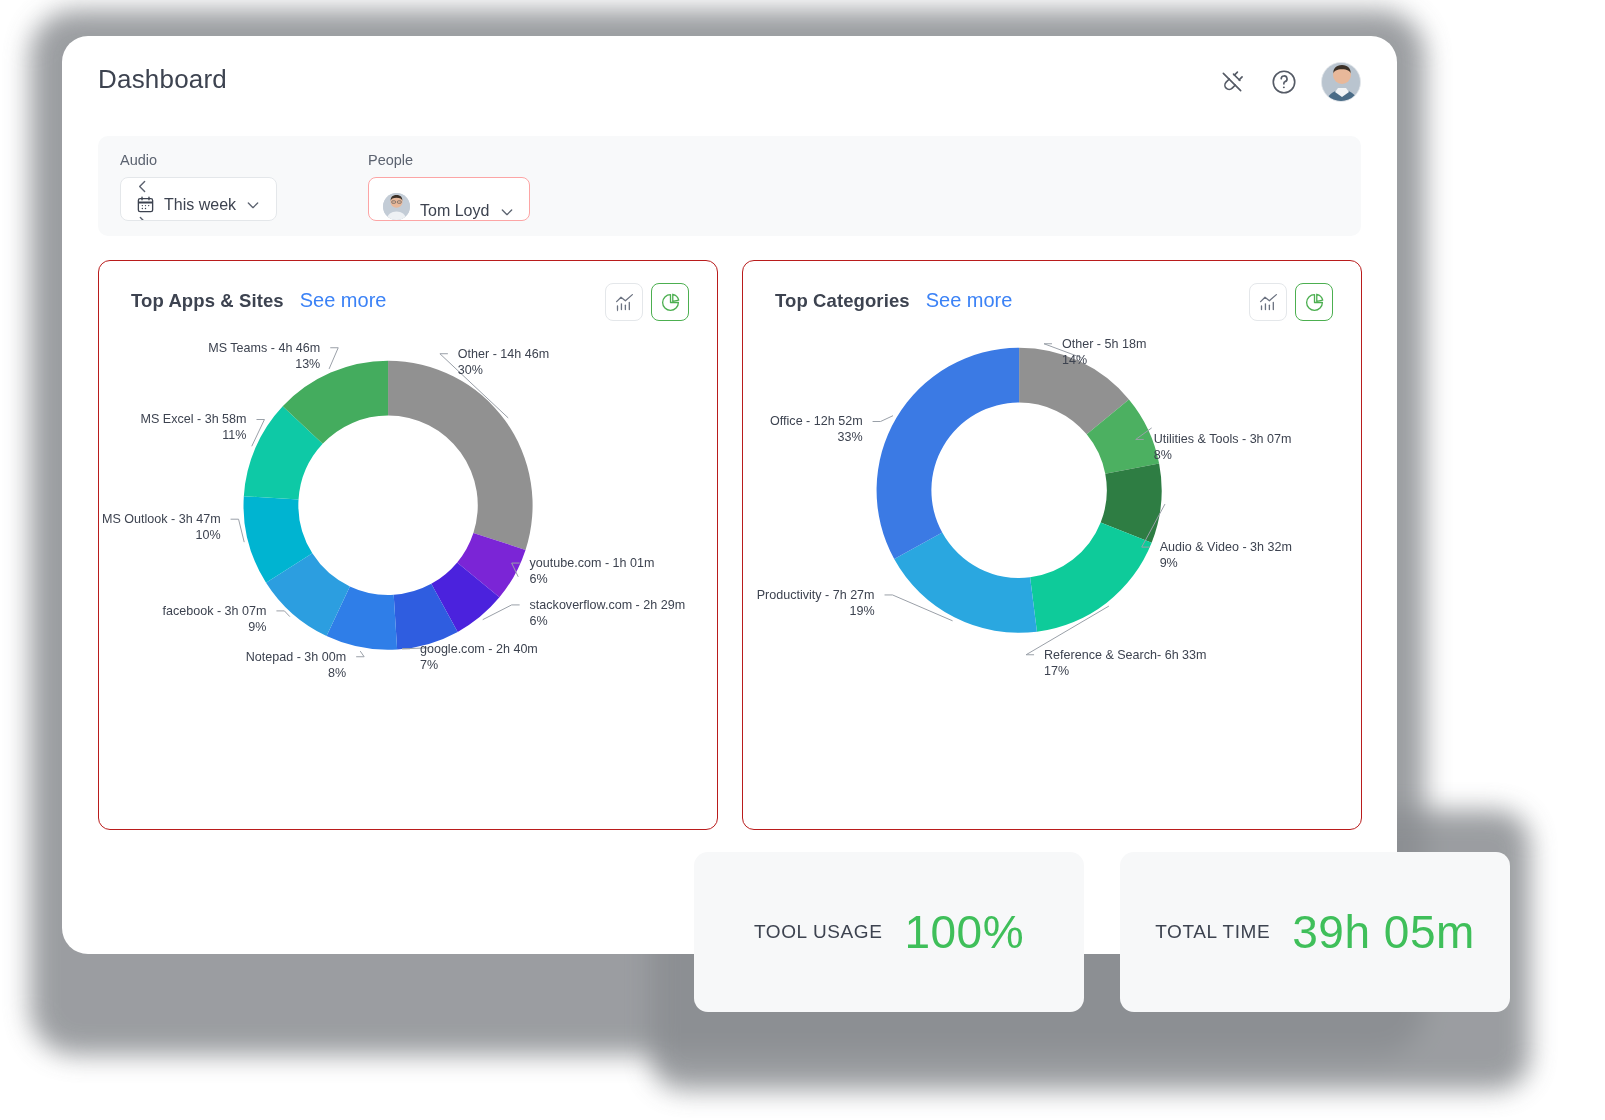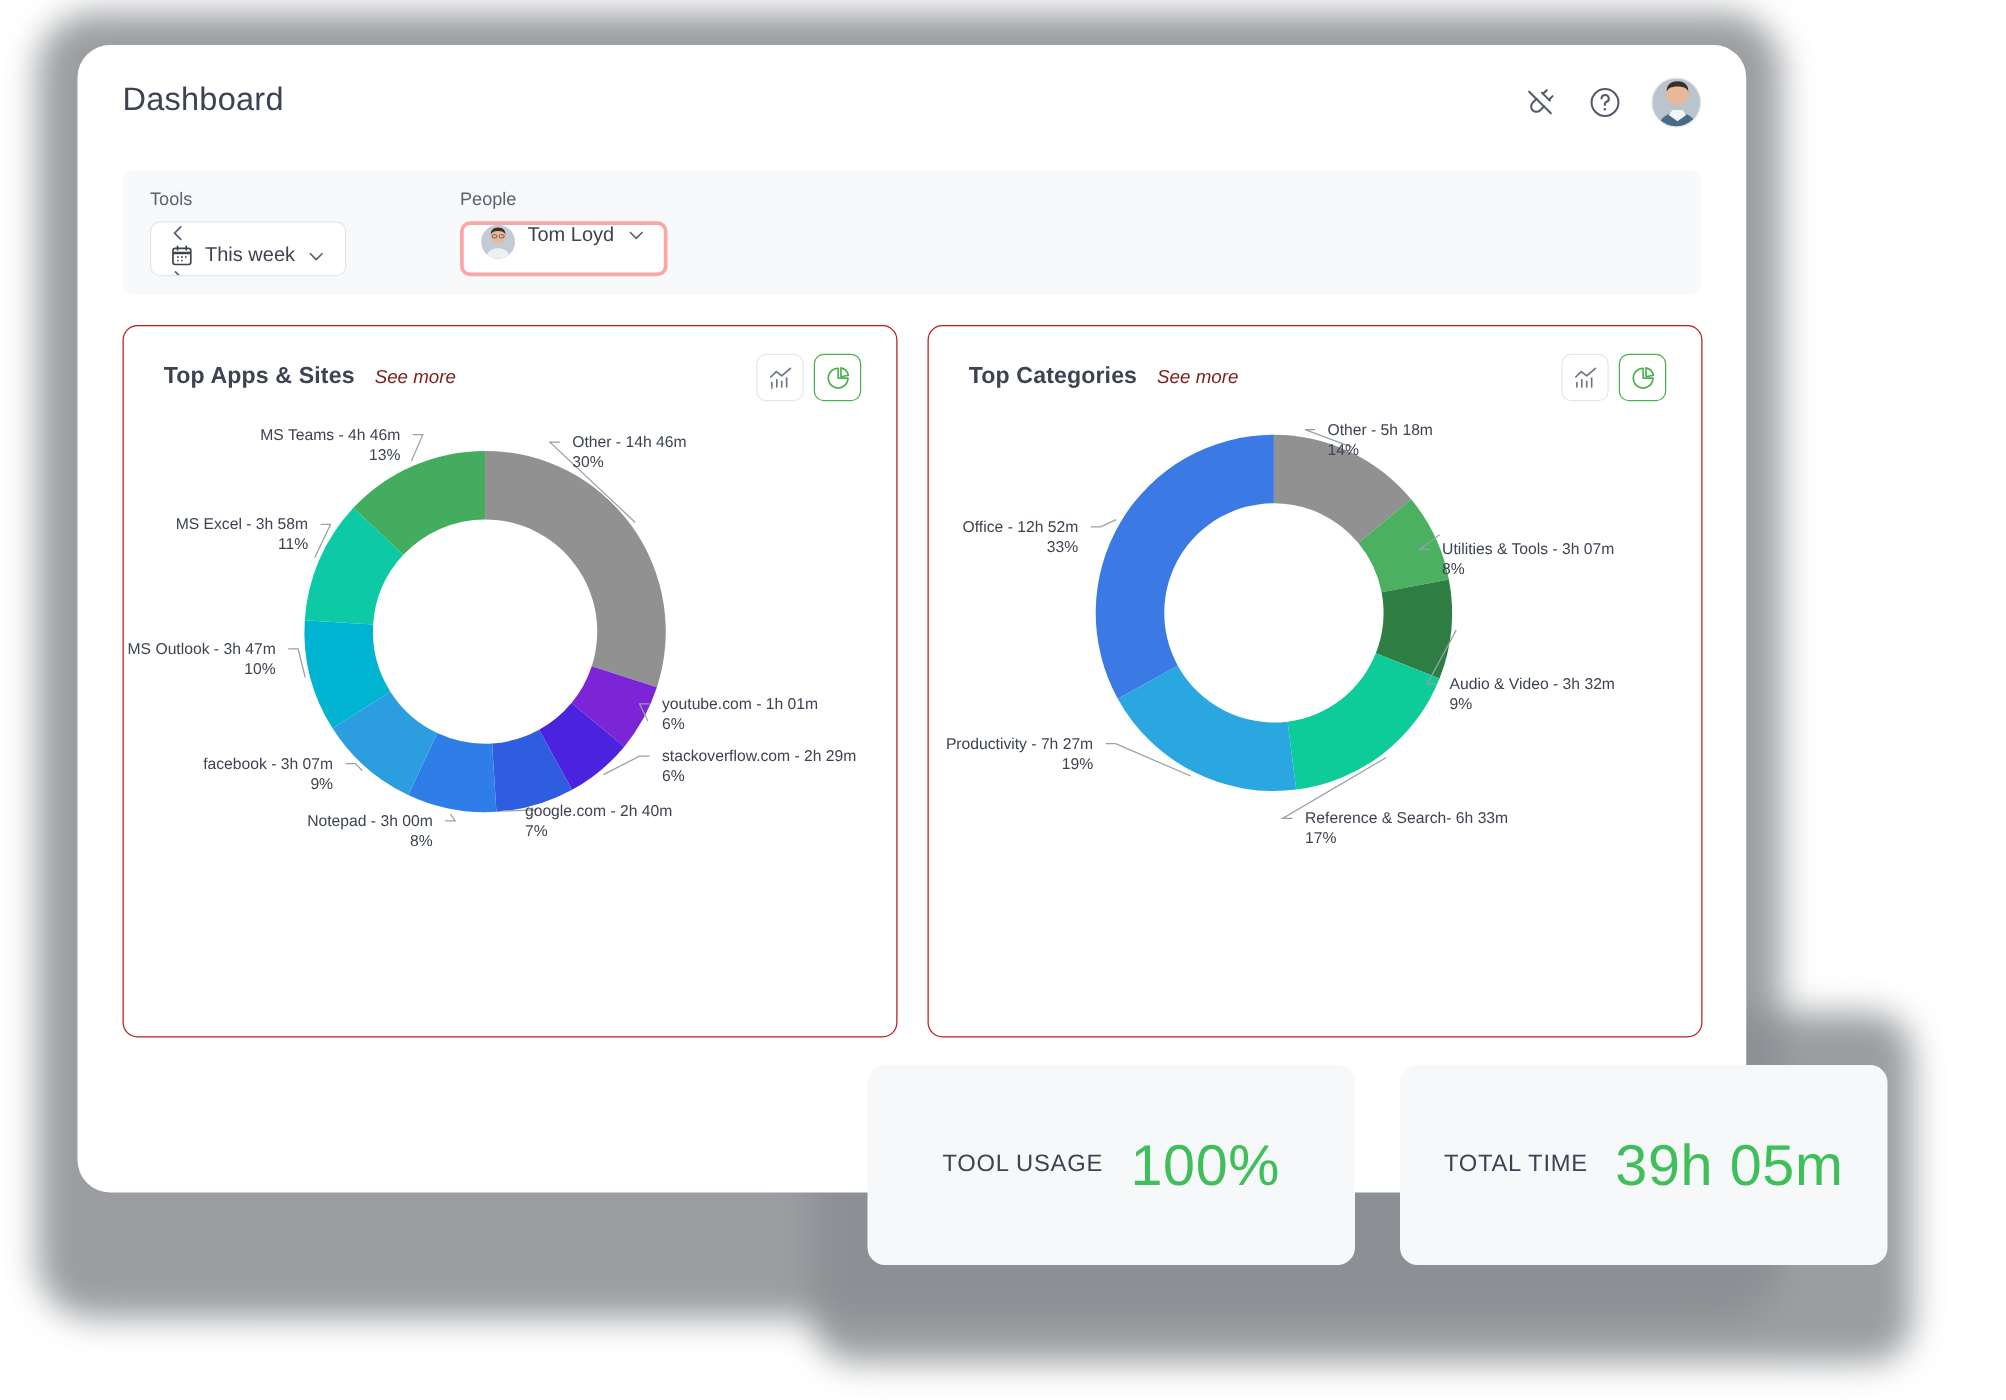--- a/index.html
+++ b/index.html
@@ -89,24 +89,24 @@
   }
   .seg-divider { width: 1px; background: #e4e7ea; }
   .seg-main {
     display: flex; align-items: center; gap: 9px;
     padding: 0 15px; cursor: pointer;
     font-size: 16px; color: #3d4350;
   }
   .seg-main .cal { color: #3d4350; display: flex; }
 
   .people-select {
-    display: flex; align-items: flex-start; gap: 10px;
+    display: flex; align-items: flex-end; gap: 10px;
     height: 44px; padding: 0 14px;
     background: #ffffff;
-    border: 3px solid #fca5a5;
+    border: 1px solid #fca5a5;
     border-radius: 8px;
     font-size: 16px; color: #3d4350;
     cursor: pointer;
   }
   .people-avatar {
     width: 27px; height: 27px; border-radius: 50%;
     overflow: hidden; background: #cfd6de; flex: none;
   }
   .chev { display: flex; color: #5c6370; }
 
@@ -117,21 +117,21 @@
     background: #ffffff;
     border: 1px solid #b91c1c;
     border-radius: 12px;
     position: relative;
   }
   .card-head {
     position: absolute; left: 32px; top: 28px;
     display: flex; align-items: baseline; gap: 16px;
   }
   .card-title { font-size: 18.5px; color: #3d4350; font-weight: bold; letter-spacing: .1px; }
-  .see-more { font-size: 15px; color: #7f1d1d; cursor: pointer; font-style: italic; }
+  .see-more { font-size: 20px; color: #3b82f6; cursor: pointer; }
   .toggle-group {
     position: absolute; right: 28px; top: 22px;
     display: flex; gap: 8px;
   }
   .toggle {
     width: 38px; height: 38px;
     border: 1px solid #e4e7ea; border-radius: 8px;
     display: flex; align-items: center; justify-content: center;
     cursor: pointer; background: #fff; color: #6b7280;
   }
@@ -194,21 +194,21 @@
             <path d="M4 40c1.6-9 8-13 16-13s14.4 4 16 13z" fill="#4a6b86"></path>
             <path d="M16 25h8l3 4-7 5-7-5z" fill="#f2f4f6"></path>
           </svg>
         </div>
       </div>
     </div>
 
     <div class="filterbar">
 
       <div class="filter-group date-group">
-        <div class="filter-label">Tools</div>
+        <div class="filter-label">Audio</div>
         <div class="segmented">
           <div class="seg-arrow">
             <svg width="17" height="17" viewBox="0 0 24 24" fill="none" stroke="currentColor" stroke-width="2" stroke-linecap="round" stroke-linejoin="round">
                 <polyline points="15 5 8 12 15 19"></polyline>
               </svg>
           </div>
           <div class="seg-divider"></div>
           <div class="seg-main">
             <span class="cal">
               <svg width="19" height="19" viewBox="0 0 24 24" fill="none" stroke="currentColor" stroke-width="1.7">

